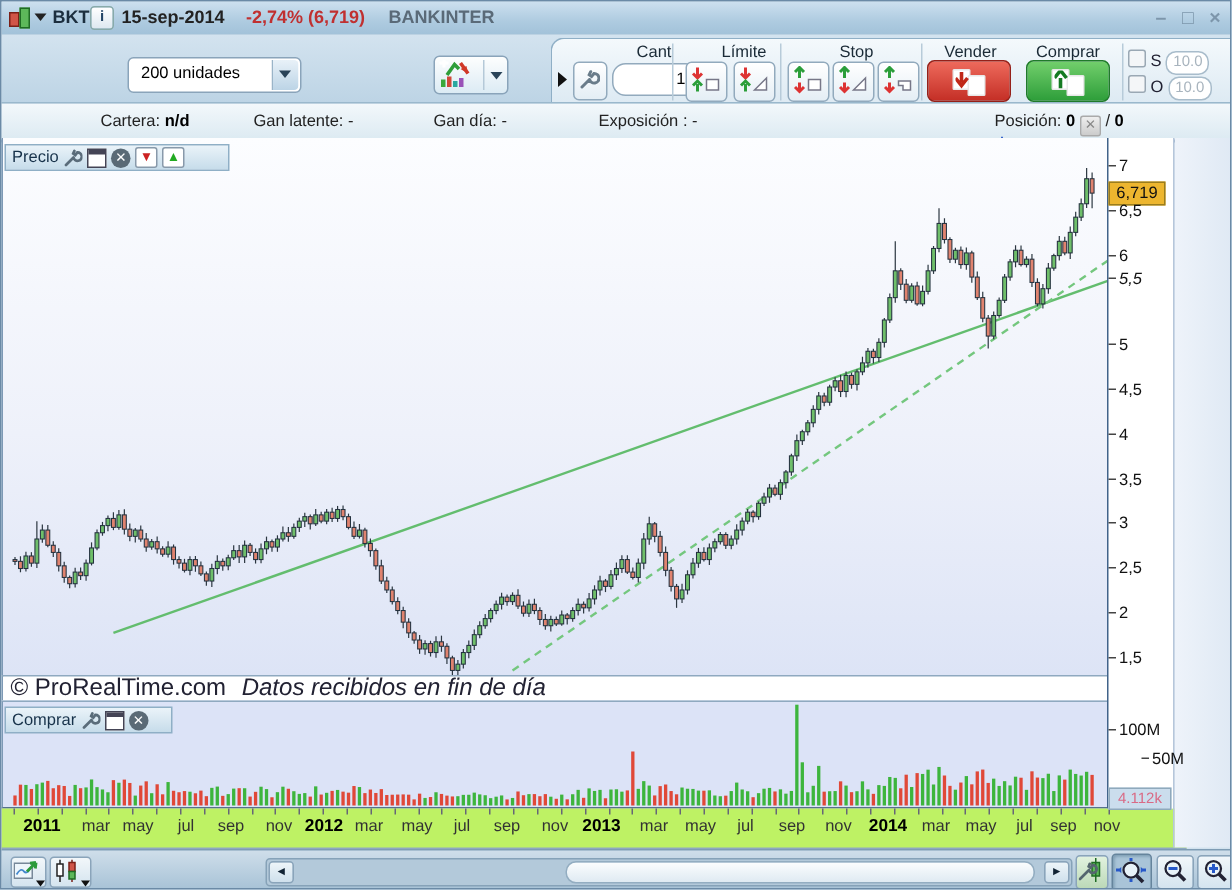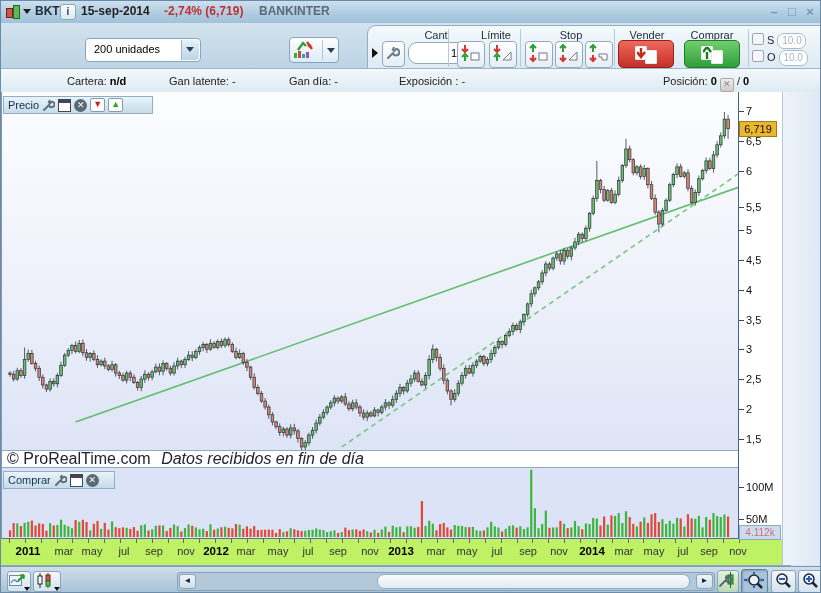--- a/index.html
+++ b/index.html
@@ -981,24 +981,24 @@
         <circle cx="8" cy="7" r="5" fill="#e8f2f8" stroke="#223" stroke-width="1.5"></circle>
         <line x1="11.5" y1="10.5" x2="16" y2="15" stroke="#223" stroke-width="2.5"></line>
         <line x1="5" y1="7" x2="11" y2="7" stroke="#2758c8" stroke-width="2"></line>
         <line x1="8" y1="4" x2="8" y2="10" stroke="#2758c8" stroke-width="2"></line>
       </svg>
     </div>
   </div>
 <div class="ytick" style="top: 104px;"><i></i>7</div>
     <div class="ytick" style="top: 133.8px;"><i></i>6,5</div>
     <div class="ytick" style="top: 163.6px;"><i></i>6</div>
-    <div class="ytick" style="top: 200px;"><i></i>5,5</div>
+    <div class="ytick" style="top: 179px; font-style: italic;"><i></i>5,5</div>
     <div class="ytick" style="top: 223.2px;"><i></i>5</div>
     <div class="ytick" style="top: 253px;"><i></i>4,5</div>
     <div class="ytick" style="top: 282.8px;"><i></i>4</div>
     <div class="ytick" style="top: 312.6px;"><i></i>3,5</div>
     <div class="ytick" style="top: 342.4px;"><i></i>3</div>
     <div class="ytick" style="top: 372.2px;"><i></i>2,5</div>
     <div class="ytick" style="top: 402px;"><i></i>2</div>
     <div class="ytick" style="top: 431.8px;"><i></i>1,5</div>
     <div class="ytick" style="top: 480px;"><i></i>100M</div>
-    <div class="ytick" style="top: 512px;"><i></i>50M</div>
+    <div class="ytick" style="top: 499px; margin-left: 22px;"><i></i>50M</div>
   </div>
 
 </body></html>

